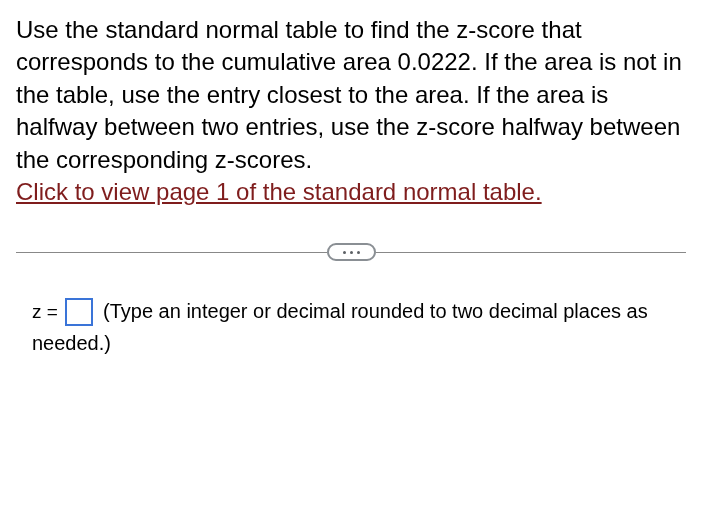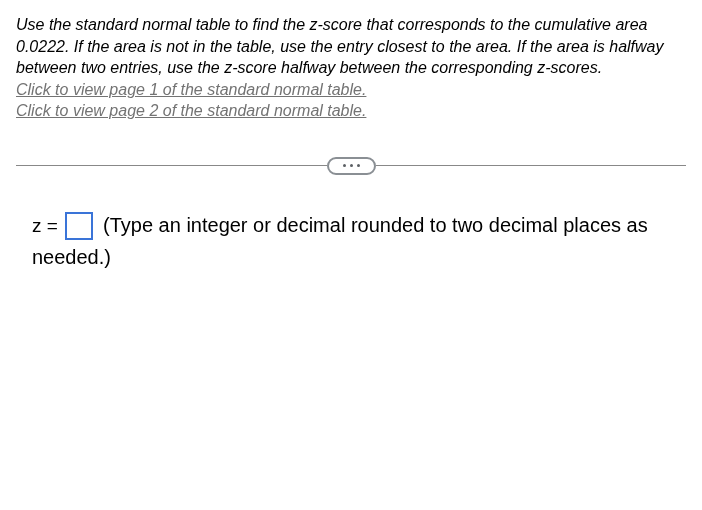--- a/index.html
+++ b/index.html
@@ -5,26 +5,25 @@
   * { margin: 0; padding: 0; box-sizing: border-box; }
   body {
     width: 702px;
     height: 510px;
     font-family: Arial, Helvetica, sans-serif;
     background: #fff;
     padding: 14px 16px;
     color: #000;
   }
   .question {
-    font-size: 16px;
+    font-size: 24px;
     line-height: 1.35;
-    font-style: italic;
   }
   .link {
-    color: #737373;
+    color: #7f1d1d;
     text-decoration: underline;
     cursor: pointer;
     display: inline;
   }
   .divider-wrap {
     margin: 34px 0 34px 0;
     position: relative;
     height: 20px;
     display: flex;
     align-items: center;
@@ -77,21 +76,20 @@
     text-align: center;
     padding: 0;
   }
 </style>
 </head>
 <body>
 
 <div class="question">
   <span>Use the standard normal table to find the z-score that corresponds to the cumulative area 0.0222. If the area is not in the table, use the entry closest to the area. If the area is halfway between two entries, use the z-score halfway between the corresponding z-scores.</span><br>
   <span class="link">Click to view page 1 of the standard normal table.</span><br>
-  <span class="link">Click to view page 2 of the standard normal table.</span>
 </div>
 
 <div class="divider-wrap">
   <div class="divider-line"></div>
   <div class="divider-pill">
     <span class="dot"></span>
     <span class="dot"></span>
     <span class="dot"></span>
   </div>
   <div class="divider-line"></div>

